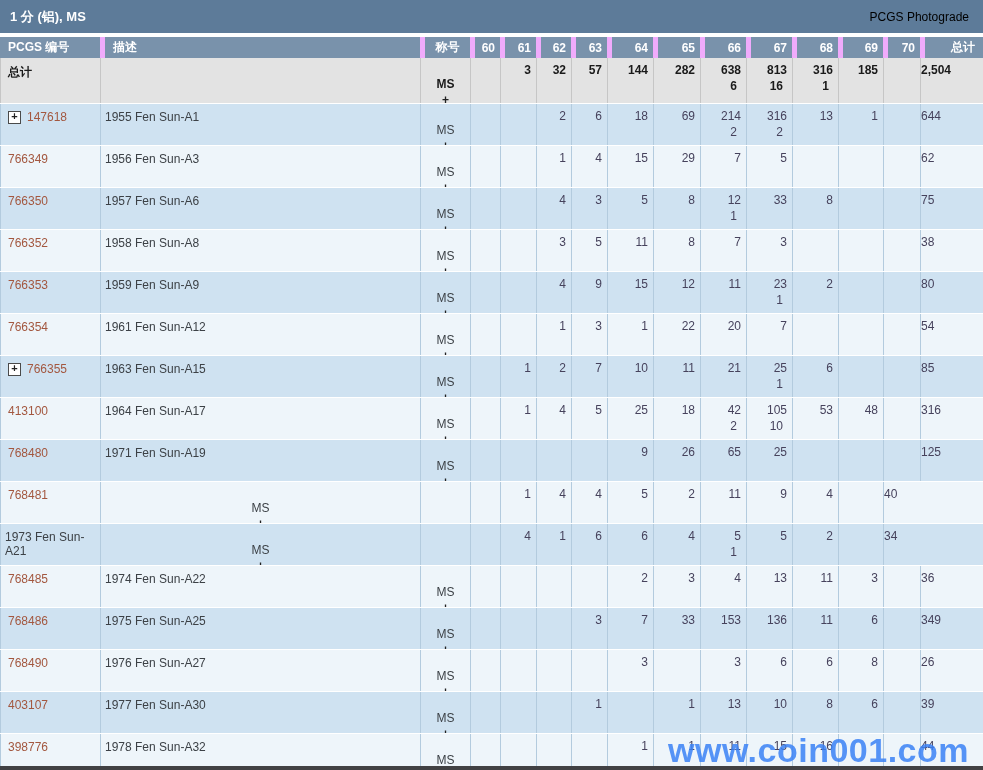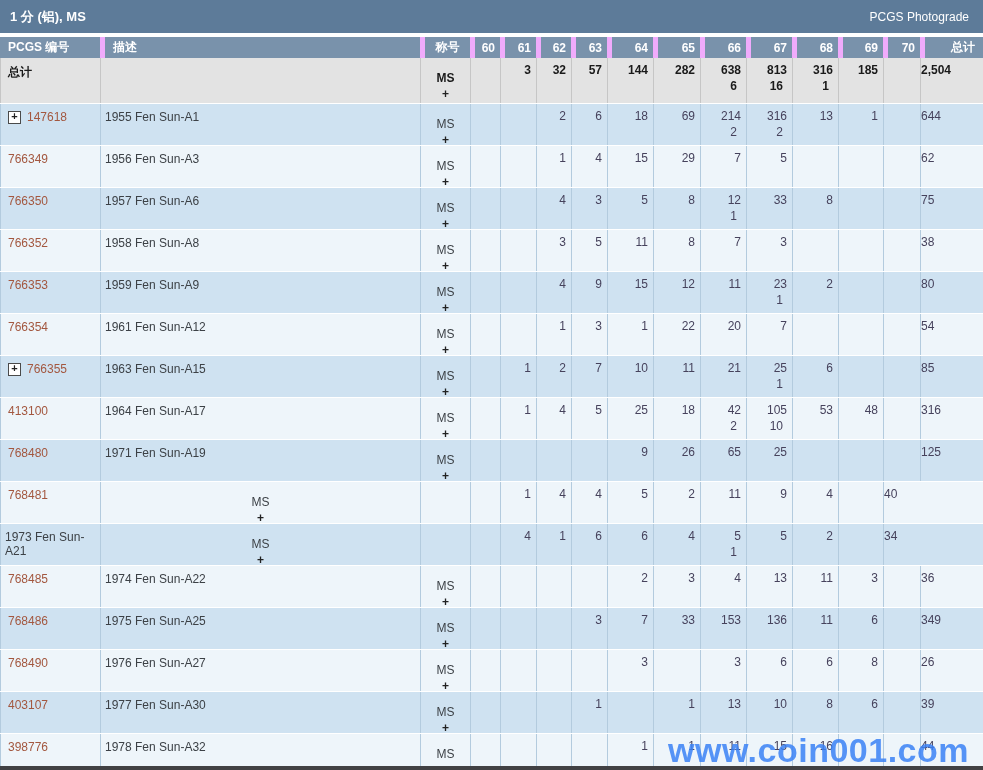--- a/index.html
+++ b/index.html
@@ -2,21 +2,21 @@
 <html><head>
 <meta charset="utf-8">
 <style>
   html,body{margin:0;padding:0;background:#fff;}
   body{font-family:"Liberation Sans","DejaVu Sans",sans-serif;}
   #app{position:relative;width:983px;height:770px;overflow:hidden;background:#fff;}
 
   
   .title-bar{height:33px;background:#5d7b99;display:flex;align-items:center;justify-content:space-between;padding:0 14px 0 10px;box-sizing:border-box;}
   .title-bar .title{color:#ffffff;font-size:13px;font-weight:bold;text-align:center;}
-  .title-bar .photograde{color:#ffffff;font-size:12px;cursor:pointer;}
+  .title-bar .photograde{color:#000000;font-size:12px;cursor:pointer;}
   .gap{height:4px;background:#ffffff;}
 
   
   .grid-row{display:grid;grid-template-columns:100px 320px 50px 30px 36px 35px 36px 46px 47px 46px 46px 46px 45px 37px 1fr;box-sizing:border-box;}
   .header-row{height:21px;background:#7992ab;color:#fff;font-size:12px;font-weight:bold;}
   .header-row .cell{display:flex;align-items:center;border-left:5px solid #f0abfc;box-sizing:border-box;}
   .header-row .cell:first-child{border-left:none;}
   .header-row .h-left{padding-left:8px;}
   .header-row .h-center{justify-content:center;}
   .header-row .h-right{justify-content:flex-end;padding-right:5px;}
@@ -27,21 +27,21 @@
 
   .data-row{height:42px;font-size:12px;border-bottom:1px solid #ffffff;}
   .data-row.alt-blue{background:#cfe2f1;}
   .data-row.alt-white{background:#eef5fa;}
   .data-row .cell{border-left:1px solid #b3cbde;}
 
   .cell{box-sizing:border-box;overflow:hidden;font-size:12px;}
   .c-pcgs{padding:6px 4px 0 7px;display:flex;align-items:flex-start;}
   .c-desc{padding:6px 0 0 4px;color:#3c4146;}
   .c-desig{text-align:center;}
-  .c-desig .l1{margin-top:13px;color:#3c4146;}
+  .c-desig .l1{margin-top:19px;color:#3c4146;}
   .c-desig .l2{margin-top:2px;font-weight:bold;color:#222;}
   .c-grade{text-align:right;padding-right:5px;}
   .c-grade .l1{margin-top:5px;min-height:14px;}
   .c-grade .l2{margin-top:2px;padding-right:4px;min-height:14px;}
   .c-total{text-align:left;padding-right:8px;}
   .c-total .l1{margin-top:5px;}
 
   .num{color:#46425c;}
   .totals-row .num,.totals-row .c-desig .l1{color:#1a1a1a;}
   .totals-row .total-label{font-weight:bold;color:#1a1a1a;padding-top:0;}

